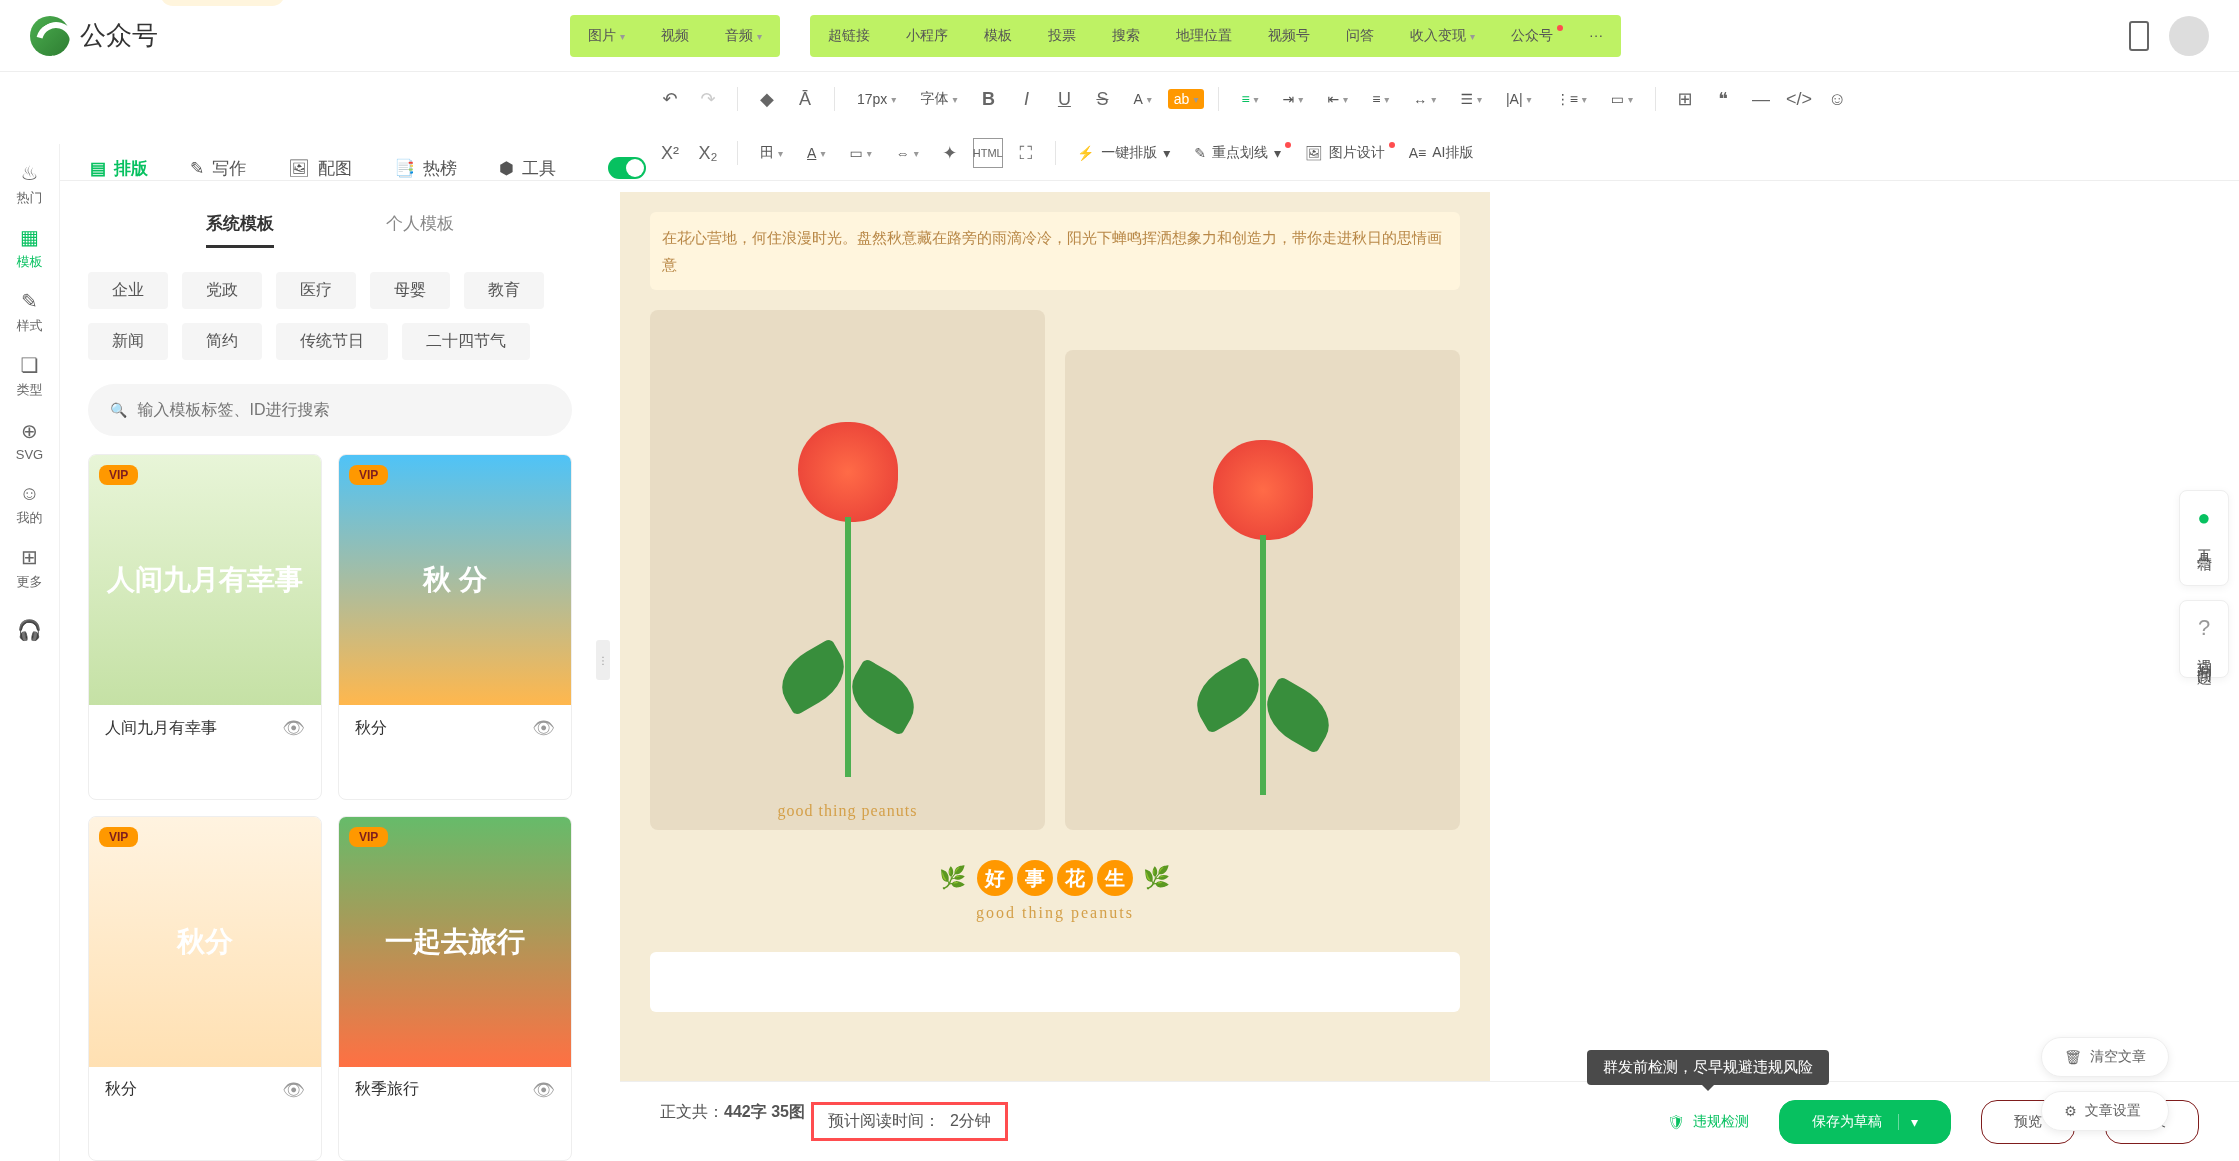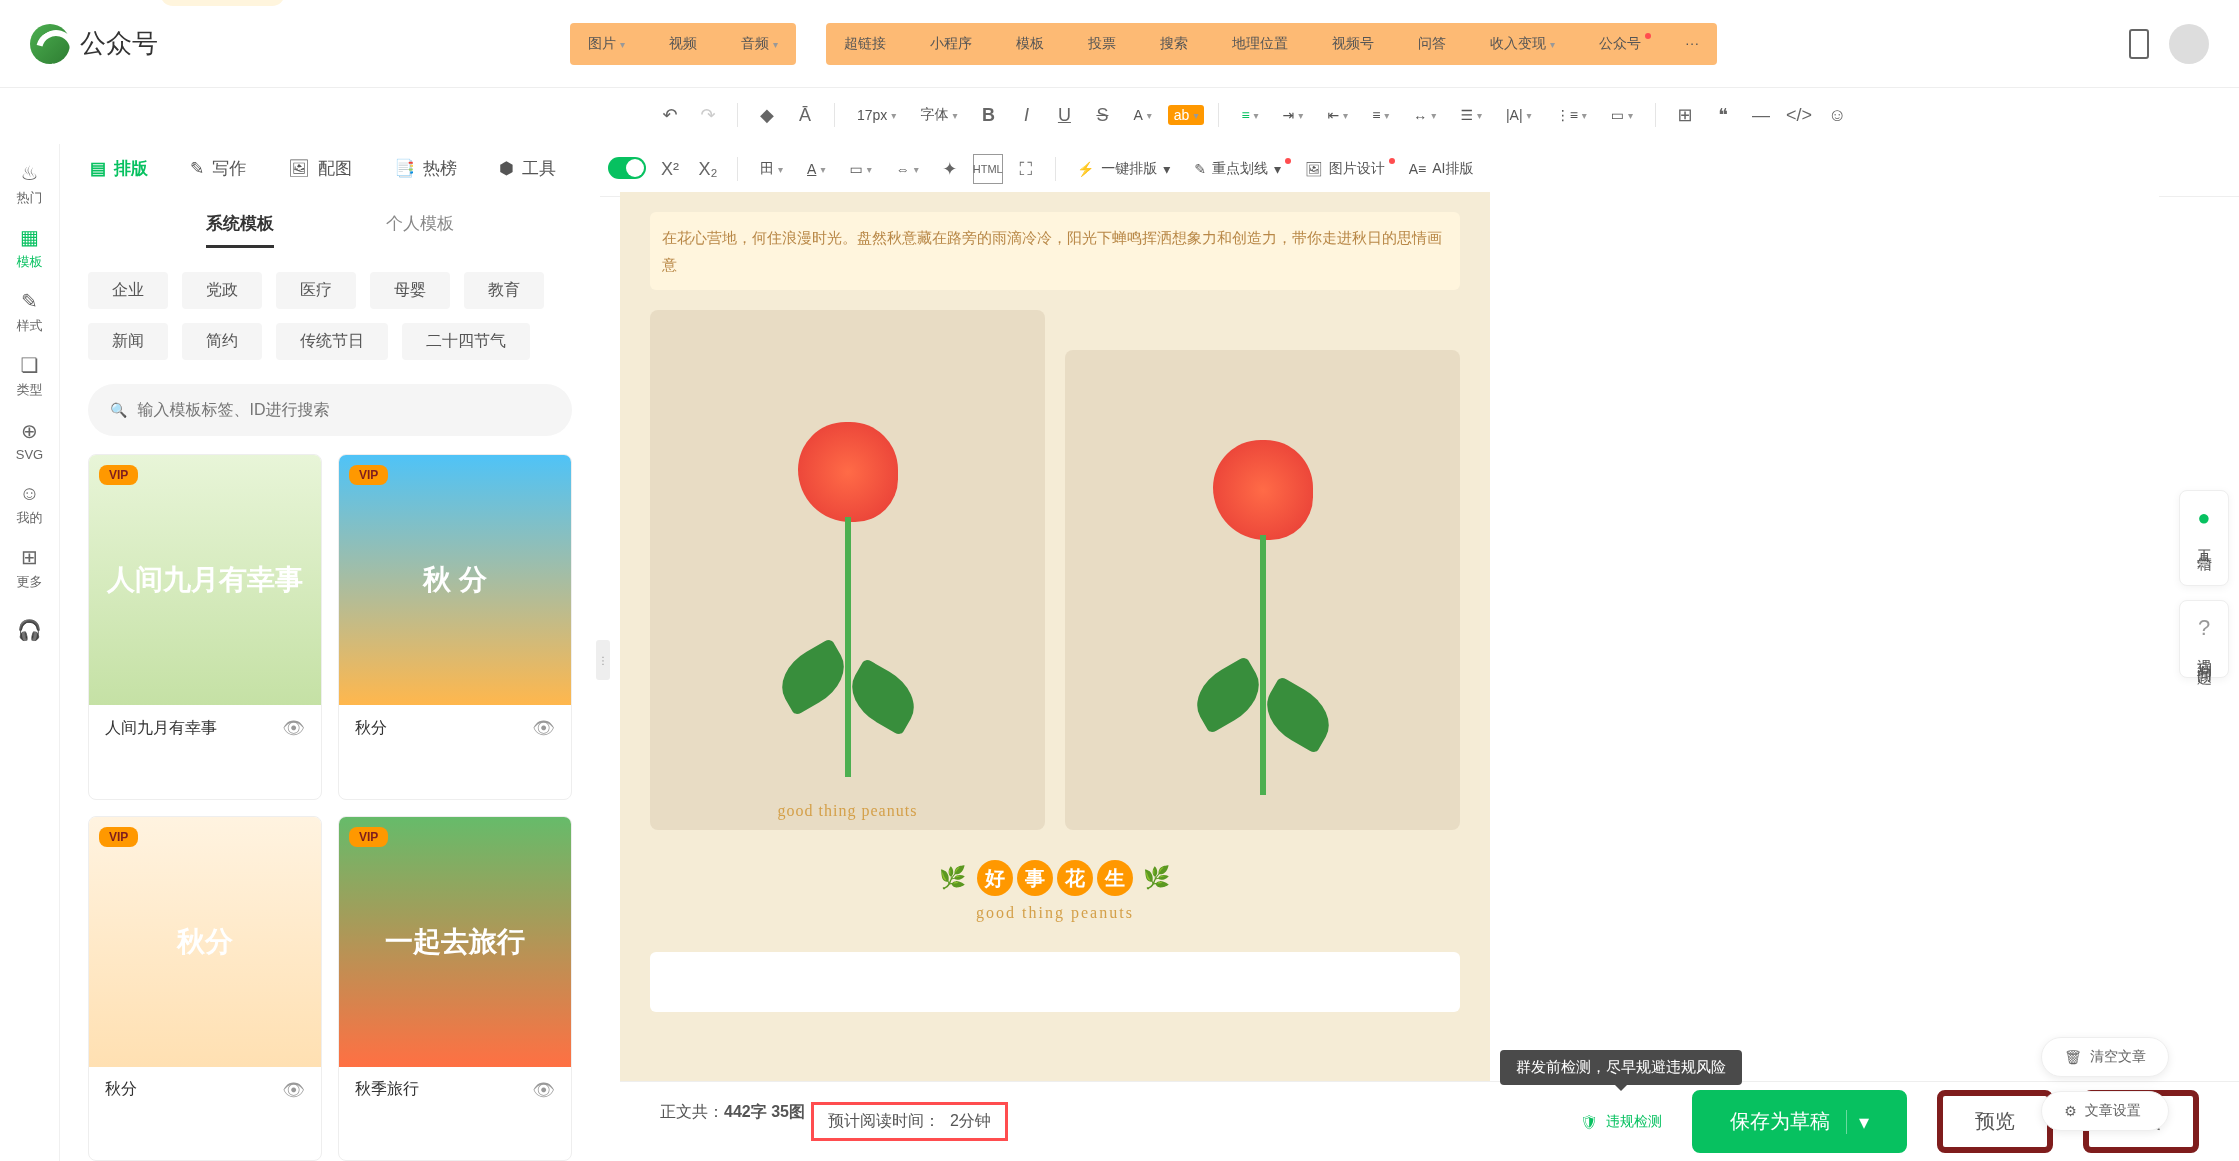--- a/index.html
+++ b/index.html
@@ -1,26 +1,26 @@
 <!DOCTYPE html>
 <html><head>
 <meta charset="utf-8">
 <style>
 *{margin:0;padding:0;box-sizing:border-box;font-family:"Microsoft YaHei",Arial,sans-serif}
 body{background:#fff;color:#333;font-size:14px;overflow:hidden}
 .app{width:2239px;height:1161px;position:relative;transform-origin:top left}
 
 
-.top-header{display:flex;align-items:center;height:88px;padding:0 30px;border-bottom:1px solid #eee}
+.top-header{display:flex;align-items:center;height:72px;padding:0 30px;border-bottom:1px solid #eee}
 .logo-area{display:flex;align-items:center;gap:10px;width:540px}
 .logo-icon{width:40px;height:40px;border-radius:50%;background:linear-gradient(135deg,#4CAF50,#2E7D32);position:relative}
 .logo-icon::before{content:"";position:absolute;width:28px;height:28px;border:6px solid #fff;border-radius:50%;top:6px;left:6px;border-left-color:transparent;transform:rotate(-30deg)}
 .logo-text{font-size:26px;color:#333}
 .top-menu{display:flex;gap:0;flex:1}
-.menu-group{display:flex;gap:8px;margin-right:30px;background:#fdba74;border-radius:4px}
+.menu-group{display:flex;gap:0;margin-right:30px;background:#bef264;border-radius:4px}
 .menu-item{padding:12px 18px;cursor:pointer;color:#555;position:relative;white-space:nowrap}
 .menu-item.has-arrow::after{content:"▾";margin-left:4px;font-size:10px;color:#999}
 .menu-item.has-dot::after{content:"";position:absolute;top:10px;right:8px;width:6px;height:6px;background:#ff4d4f;border-radius:50%}
 .top-right{display:flex;align-items:center;gap:20px}
 .avatar{width:40px;height:40px;border-radius:50%;background:#ddd}
 .mobile-icon{width:20px;height:30px;border:2px solid #666;border-radius:3px}
 
 
 .toolbar{display:flex;flex-direction:column;border-bottom:1px solid #eee;padding-left:645px}
 .toolbar-row{display:flex;align-items:center;height:54px;gap:8px;padding:0 10px}
@@ -87,21 +87,21 @@
 .deco-badge{width:36px;height:36px;background:#ff9800;border-radius:50%;color:#fff;display:flex;align-items:center;justify-content:center;font-size:20px;font-weight:bold}
 .deco-sub{text-align:center;font-family:cursive;color:#d4a04a;font-size:16px;letter-spacing:2px}
 
 
 .bottom-bar{position:absolute;left:620px;right:0;bottom:0;height:80px;background:#fff;border-top:1px solid #eee;display:flex;align-items:center;padding:0 40px;gap:30px}
 .word-count{display:flex;flex-direction:row;gap:6px;font-size:16px;color:#555}
 .read-time{border:3px solid #ff4d4f;padding:6px 14px;display:flex;gap:10px}
 .violation{display:flex;align-items:center;gap:8px;color:#07c160;cursor:pointer;margin-left:auto;position:relative}
 .tooltip{position:absolute;bottom:46px;left:50%;transform:translateX(-50%);background:#4a4a4a;color:#fff;padding:8px 16px;border-radius:4px;white-space:nowrap;font-size:15px}
 .tooltip::after{content:"";position:absolute;bottom:-6px;left:50%;transform:translateX(-50%);border:6px solid transparent;border-top-color:#4a4a4a;border-bottom:none}
-.btn{padding:12px 32px;border:6px solid #7f1d1d;background:#fff;border-radius:8px;cursor:pointer;font-size:20px;color:#555}
+.btn{padding:12px 32px;border:1px solid #7f1d1d;background:#fff;border-radius:16px;cursor:pointer;font-size:14px;color:#555}
 .btn.primary{background:#07c160;color:#fff;border-color:#07c160;display:flex;align-items:center}
 .btn.primary .dd{margin-left:16px;padding-left:12px;border-left:1px solid rgba(255,255,255,0.4)}
 
 
 .right-rail{position:absolute;right:0;top:480px;display:flex;flex-direction:column;gap:14px;padding:10px}
 .rail-box{background:#fff;border:1px solid #eee;border-radius:8px;padding:14px 10px;display:flex;flex-direction:column;align-items:center;gap:6px;cursor:pointer;box-shadow:0 2px 8px rgba(0,0,0,0.05);width:50px}
 .rail-box .ic{font-size:22px;color:#07c160}
 .rail-box.q .ic{color:#999}
 .rail-box .txt{writing-mode:vertical-lr;font-size:15px;color:#555;letter-spacing:4px}
 .float-btns{position:absolute;right:70px;bottom:30px;display:flex;flex-direction:column;gap:14px}

